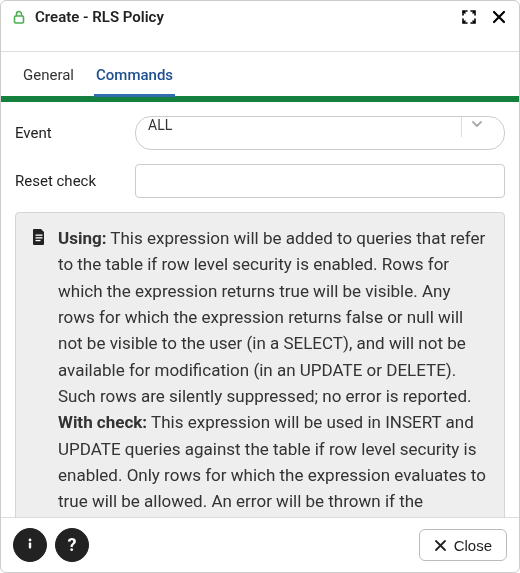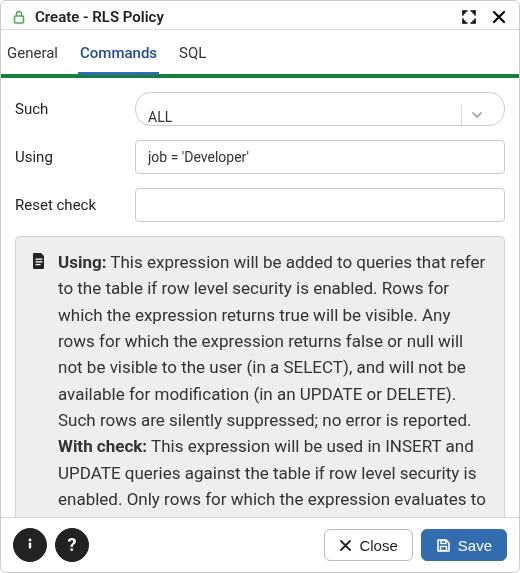--- a/index.html
+++ b/index.html
@@ -16,42 +16,42 @@
     border: 1px solid #ccc;
     border-radius: 6px;
     display: flex;
     flex-direction: column;
     overflow: hidden;
     background: #fff;
   }
   .titlebar {
     display: flex;
     align-items: center;
-    padding: 6px 10px 2px 8px;
+    padding: 6px 10px 24px 8px;
     border-bottom: 1px solid #ddd;
     gap: 6px;
   }
   .titlebar .title {
     font-weight: 600;
     font-size: 15px;
     flex: 1;
   }
   .iconbtn {
     display: inline-flex;
     align-items: center;
     justify-content: center;
     width: 20px;
     height: 20px;
     cursor: pointer;
   }
   .tabs {
     display: flex;
     gap: 18px;
-    padding: 4px 14px 0 4px;
-    border-bottom: 4px solid #15803d;
+    padding: 4px 14px 0 20px;
+    border-bottom: 6px solid #15803d;
   }
   .tab {
     padding: 10px 2px;
     font-size: 15px;
     color: #333;
     cursor: pointer;
     border-bottom: 3px solid transparent;
     margin-bottom: -1px;
   }
   .tab.active {
@@ -73,21 +73,21 @@
   }
   .form-label {
     width: 110px;
     font-size: 15px;
     color: #222;
     flex-shrink: 0;
   }
   .select {
     flex: 1;
     display: flex;
-    align-items: flex-end;
+    align-items: flex-start;
     height: 34px;
     border: 1px solid #ccc;
     border-radius: 16px;
     padding: 0 20px 0 12px;
     background: #fff;
     cursor: pointer;
   }
   .select .value { flex: 1; color: #333; font-size: 14px; }
   .select .divider { width: 1px; height: 20px; background: #ddd; margin: 0 8px 0 4px; }
   .textinput {
@@ -181,42 +181,37 @@
     <span class="iconbtn">
       <svg width="14" height="14" viewBox="0 0 14 14">
         <path d="M2 2 L12 12 M12 2 L2 12" stroke="#000" stroke-width="2.2" stroke-linecap="round"></path>
       </svg>
     </span>
   </div>
 
   <div class="tabs">
     <div class="tab">General</div>
     <div class="tab active">Commands</div>
-    <div class="tab">SQL</div>
   </div>
 
   <div class="body">
 
     <div class="form-row">
-      <div class="form-label">Such</div>
+      <div class="form-label">Event</div>
       <div class="select">
         <span class="value">ALL</span>
         <span class="divider"></span>
         <span>
           <svg width="14" height="14" viewBox="0 0 14 14">
             <path d="M3 5 L7 9 L11 5" fill="none" stroke="#aaa" stroke-width="1.8" stroke-linecap="round" stroke-linejoin="round"></path>
           </svg>
         </span>
       </div>
     </div>
 
-    <div class="form-row">
-      <div class="form-label">Using</div>
-      <input class="textinput" type="text" value="job = 'Developer'" style="">
-    </div>
 
     <div class="form-row">
       <div class="form-label">Reset check</div>
       <input class="textinput" type="text" value="" style="">
     </div>
 
     <div class="infobox">
       <span class="doc-icon">
         <svg width="18" height="18" viewBox="0 0 18 18">
           <path d="M4 1 h7 l3 3 v12 a1 1 0 0 1 -1 1 h-9 a1 1 0 0 1 -1 -1 v-14 a1 1 0 0 1 1 -1 z" fill="#222"></path>
@@ -248,25 +243,15 @@
     </div>
     <div class="spacer"></div>
     <button class="btn">
       <span>
         <svg width="13" height="13" viewBox="0 0 13 13">
             <path d="M2 2 L11 11 M11 2 L2 11" stroke="#222" stroke-width="1.8" stroke-linecap="round"></path>
           </svg>
       </span>
       <span>Close</span>
     </button>
-    <button class="btn primary">
-      <span>
-        <svg width="15" height="15" viewBox="0 0 15 15">
-          <path d="M2 2 h8 l3 3 v8 h-11 z" fill="none" stroke="#fff" stroke-width="1.6" stroke-linejoin="round"></path>
-          <rect x="4.5" y="8.5" width="6" height="4" fill="none" stroke="#fff" stroke-width="1.4"></rect>
-          <rect x="5" y="2.5" width="5" height="3" fill="none" stroke="#fff" stroke-width="1.4"></rect>
-        </svg>
-      </span>
-      <span>Save</span>
-    </button>
   </div>
 
 </div>
 
 </body></html>

